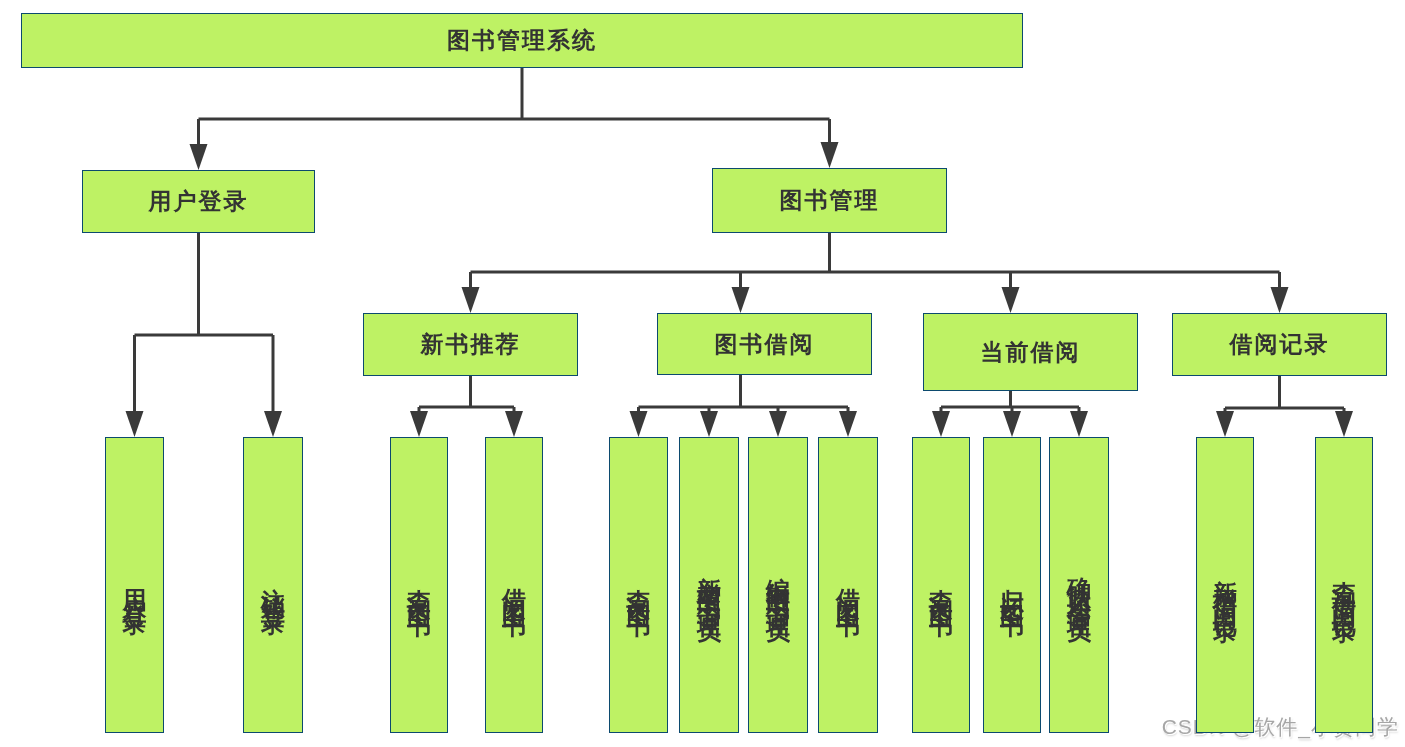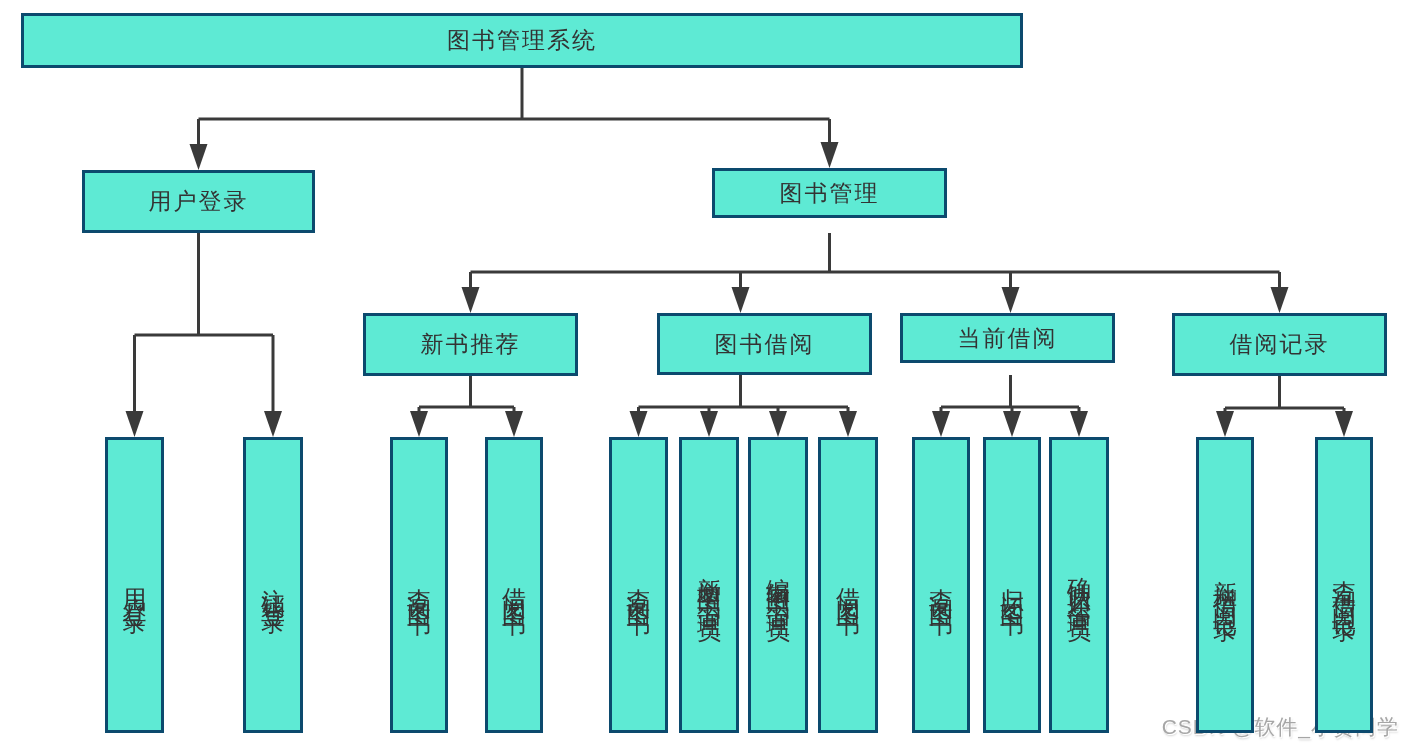--- a/index.html
+++ b/index.html
@@ -7,29 +7,30 @@
     position:relative;
     width:1405px;height:747px;
     background:#ffffff;
     font-family:"Liberation Sans","DejaVu Sans",sans-serif;
     overflow:hidden;
   }
   #edges{position:absolute;left:0;top:0;width:1405px;height:747px;}
   .node{
     position:absolute;
     box-sizing:border-box;
-    border:3px solid #0c4a6e;
-    background:#5eead4;
+    border:1px solid #0c4a6e;
+    background:#bef264;
     display:flex;
     align-items:center;
     justify-content:center;
     color:#333333;
     font-size:23px;
     letter-spacing:2px;
     white-space:nowrap;
+    font-weight:bold;
   }
   .node.vertical{
     writing-mode:vertical-rl;
     text-orientation:mixed;
     font-size:24px;
     letter-spacing:8px;
     white-space:normal;
     line-height:1;
   }
   .node.vertical.long{letter-spacing:6px;}
@@ -96,24 +97,24 @@
       <line x1="1279.5" y1="376" x2="1279.5" y2="408" stroke="#3a3a3a" stroke-width="3"></line>
       <line x1="1225" y1="408" x2="1344" y2="408" stroke="#3a3a3a" stroke-width="3"></line>
       <line x1="1225" y1="408" x2="1225" y2="417" stroke="#3a3a3a" stroke-width="3"></line>
       <polygon points="1216,411 1234,411 1225,437" fill="#3a3a3a"></polygon>
       <line x1="1344" y1="408" x2="1344" y2="417" stroke="#3a3a3a" stroke-width="3"></line>
       <polygon points="1335,411 1353,411 1344,437" fill="#3a3a3a"></polygon>
     </svg>
   <div id="watermark">CSDN @软件_小贺同学</div>
 <div class="node" style="left: 21px; top: 13px; width: 1002px; height: 55px;">图书管理系统</div>
     <div class="node" style="left: 82px; top: 170px; width: 233px; height: 63px;">用户登录</div>
-    <div class="node" style="left: 712px; top: 168px; width: 235px; height: 50px;">图书管理</div>
+    <div class="node" style="left: 712px; top: 168px; width: 235px; height: 65px;">图书管理</div>
     <div class="node" style="left: 363px; top: 313px; width: 215px; height: 63px;">新书推荐</div>
     <div class="node" style="left: 657px; top: 313px; width: 215px; height: 62px;">图书借阅</div>
-    <div class="node" style="left: 900px; top: 313px; width: 215px; height: 50px;">当前借阅</div>
+    <div class="node" style="left: 923px; top: 313px; width: 215px; height: 78px;">当前借阅</div>
     <div class="node" style="left: 1172px; top: 313px; width: 215px; height: 63px;">借阅记录</div>
     <div class="node vertical" style="left: 105px; top: 437px; width: 59px; height: 296px;">用户登录</div>
     <div class="node vertical" style="left: 243px; top: 437px; width: 60px; height: 296px;">注销登录</div>
     <div class="node vertical" style="left: 390px; top: 437px; width: 58px; height: 296px;">查询图书</div>
     <div class="node vertical" style="left: 485px; top: 437px; width: 58px; height: 296px;">借阅图书</div>
     <div class="node vertical" style="left: 609px; top: 437px; width: 59px; height: 296px;">查询图书</div>
     <div class="node vertical long" style="left: 679px; top: 437px; width: 60px; height: 296px;">新增图书（管理员）</div>
     <div class="node vertical long" style="left: 748px; top: 437px; width: 60px; height: 296px;">编辑图书（管理员）</div>
     <div class="node vertical" style="left: 818px; top: 437px; width: 60px; height: 296px;">借阅图书</div>
     <div class="node vertical" style="left: 912px; top: 437px; width: 58px; height: 296px;">查询图书</div>

